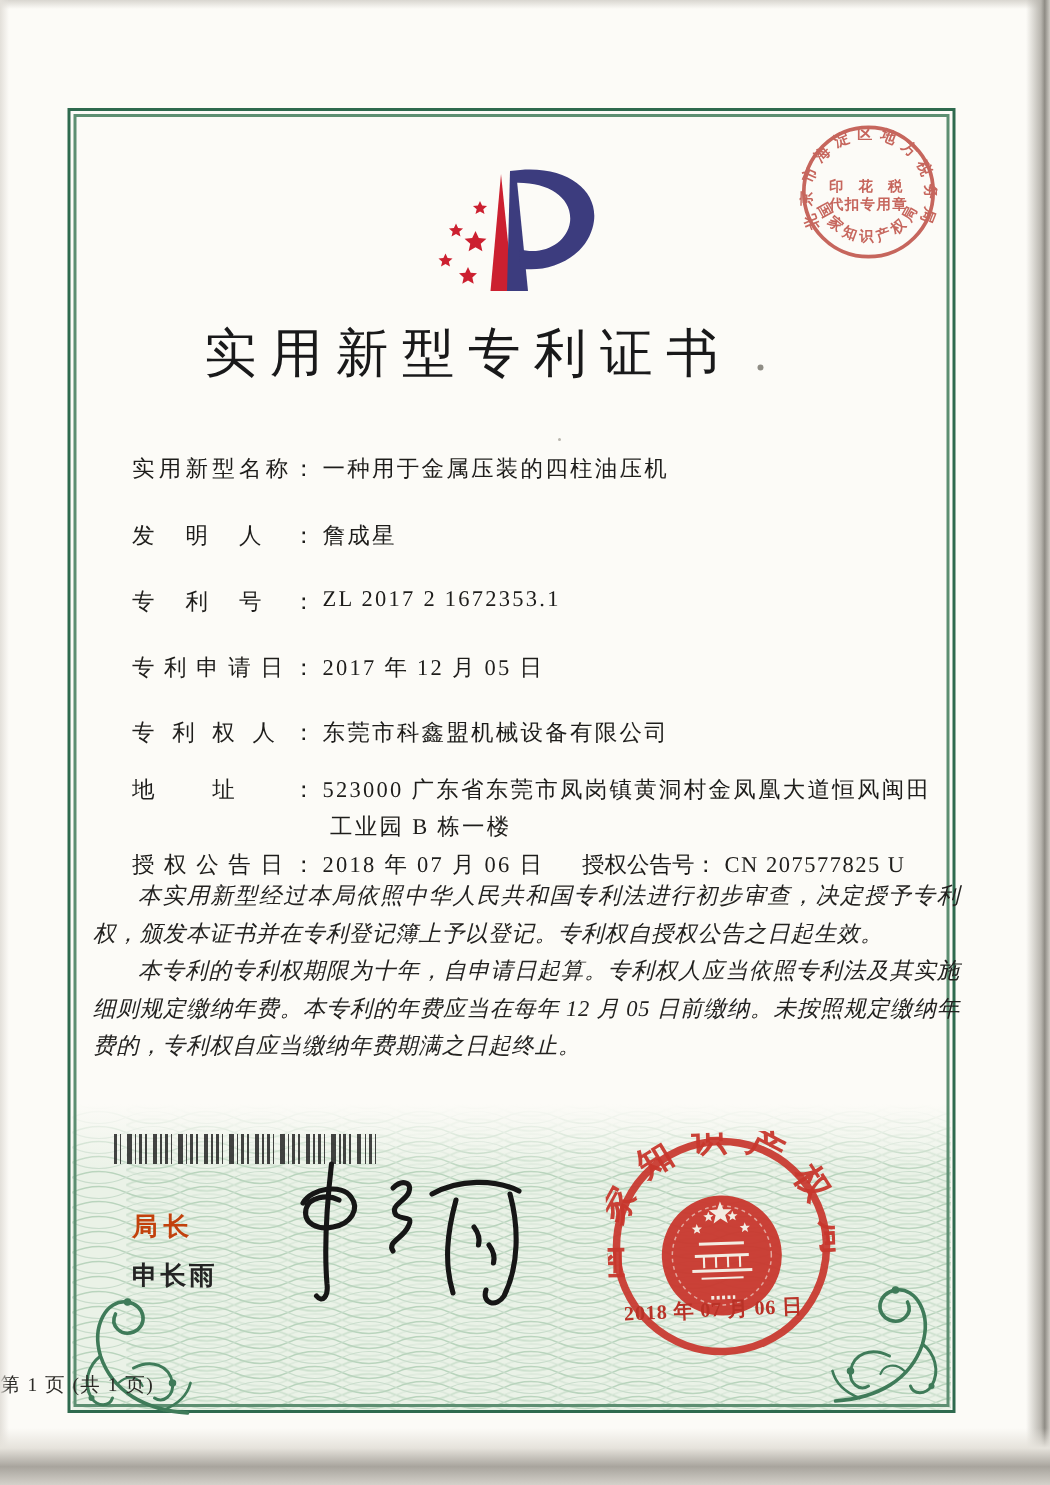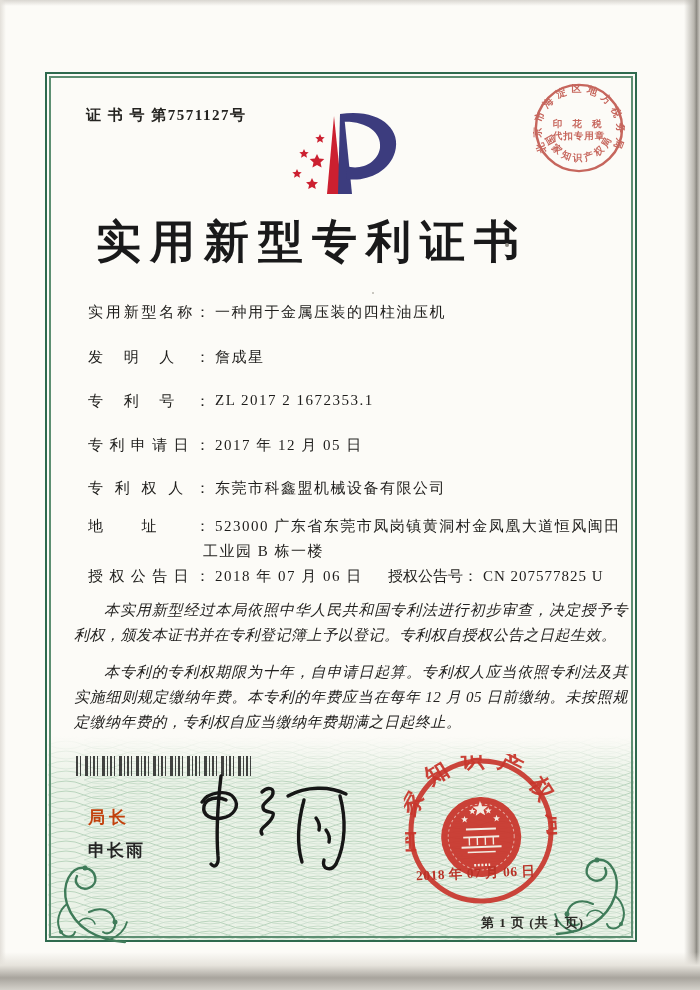--- a/index.html
+++ b/index.html
@@ -29,57 +29,57 @@
   .pattern-fade { position:absolute; left:0; top:0; width:100%; height:52px;
                   background:linear-gradient(to bottom,#fcfbf7 12%,rgba(252,251,247,0)); }
 
   .cert-no { position:absolute; left:86px; top:106px; font-size:15px; letter-spacing:1.5px;
              color:#242320; font-weight:600; }
 
   .logo { position:absolute; left:282px; top:108px; }
   .tax-stamp { position:absolute; left:533px; top:82px; opacity:.92; }
 
   .title { position:absolute; left:0; top:212px; width:624px; text-align:center;
-           font-size:45px; font-weight:700; letter-spacing:9px; color:#19191a; }
+           font-size:35px; font-weight:400; letter-spacing:9px; color:#19191a; }
 
   
   .fields { position:absolute; left:88px; top:0; width:560px; color:#1e1d1b; }
   .frow { position:absolute; left:0; white-space:nowrap; font-size:15px; }
   .flabel { display:inline-block; width:122px; text-align:justify; text-align-last:justify;
             vertical-align:top; letter-spacing:0; }
   .fvalue { display:inline-block; margin-left:5px; letter-spacing:1.5px;font-family:Liberation Serif, serif; }
-  .addr2  { position:absolute; left:110px; padding-left:5px; font-size:15px; letter-spacing:1.5px; }
+  .addr2  { position:absolute; left:127px; padding-left:5px; font-size:15px; letter-spacing:1.5px; }
   .grant-no { position:absolute; left:300px; top:0; font-size:15px; }
   .grant-no .fvalue { letter-spacing:1px; }
 
   
   .paras { position:absolute; left:62px; top:586px; width:578px; color:#232220;
            font-size:15px; line-height:25px; font-style:italic; text-align:justify; }
-  .paras p { text-indent:2em; margin:12px; letter-spacing:.5px; }
+  .paras p { text-indent:2em; margin:0; letter-spacing:.5px; }
 
   .barcode { position:absolute; left:76px; top:756px; width:176px; height:20px; opacity:.82;
              background:repeating-linear-gradient(90deg,
                #1c1c1c 0 2px, transparent 2px 4px,
                #1c1c1c 4px 5px, transparent 5px 9px,
                #1c1c1c 9px 12px, transparent 12px 14px,
                #1c1c1c 14px 15px, transparent 15px 17px); }
 
   .sig-role { position:absolute; left:88px; top:806px; font-family:"Liberation Sans","DejaVu Sans",sans-serif;
               font-size:17px; font-weight:600; letter-spacing:4px; color:#c2410c; }
   .sig-name { position:absolute; left:88px; top:839px; font-family:Liberation Serif, serif;
               font-size:17px; font-weight:600; letter-spacing:2px; color:#242424; }
   .signature { position:absolute; left:188px; top:772px; }
 
   .big-seal { position:absolute; left:405px; top:755px; transform:rotate(-2deg); }
   .seal-date { position:absolute; left:416px; top:864px; width:150px; color:#b93227;
                font-size:13.5px; font-weight:700; letter-spacing:.5px; transform:rotate(-2.5deg);
                white-space:nowrap; }
 
-  .footer { position:absolute; left:0; top:914px; width:584px; text-align:right;
-            font-size:13px; color:#2a2925; letter-spacing:1px;font-weight:bold; }
+  .footer { position:absolute; left:0; top:914px; width:584px; text-align:left;
+            font-size:13px; color:#2a2925; letter-spacing:1px; }
 
   .flourish { position:absolute; }
   .flourish-left  { left:49px; top:852px; }
   .flourish-right { left:553px; top:844px; transform:scaleX(-1); }
 
   .speck1 { position:absolute; left:505px; top:243px; width:4px; height:4px; border-radius:50%;
             background:#8f8d85; }
   .speck2 { position:absolute; left:372px; top:292px; width:2px; height:2px; border-radius:50%;
             background:#b9b6ae; }
 </style>
@@ -127,21 +127,20 @@
       <path d="M60,88 C70,84 76,78 78,70" stroke-width="1.8"></path>
       <path d="M30,70 C36,64 44,66 46,72" stroke-width="1.5"></path>
     </g>
     <g fill="#3f7b59">
       <circle cx="36" cy="16" r="2.5"></circle>
         <circle cx="66" cy="70" r="2.5"></circle>
         <circle cx="12" cy="80" r="2"></circle>
     </g>
   </svg>
 
-  <div class="cert-no">证 书 号 第7571127号</div>
 
   <svg class="logo" width="135" height="94" viewBox="0 0 135 94">
     <path d="M52,8 L45,86 L60,86 Z" fill="#cc2030"></path>
     <path d="M58,6 L56,86 L70,86 L62,6 Z" fill="#3c3c7e"></path>
     <path d="M58,6 C96,0 120,20 113,44 C107,65 83,74 65,71 L64,58 C80,63 96,54 98,40 C100,23 82,12 58,14 Z" fill="#3c3c7e"></path>
     <g fill="#cc2030">
       <path d="M38,26 l1.4,3 3.3,.3 -2.5,2.2 .8,3.2 -3,-1.7 -3,1.7 .8,-3.2 -2.5,-2.2 3.3,-.3 Z"></path>
       <path d="M22,41 l1.4,3 3.3,.3 -2.5,2.2 .8,3.2 -3,-1.7 -3,1.7 .8,-3.2 -2.5,-2.2 3.3,-.3 Z"></path>
       <path d="M35,46 l2.2,4.6 5.1,.5 -3.8,3.4 1.1,5 -4.6,-2.6 -4.6,2.6 1.1,-5 -3.8,-3.4 5.1,-.5 Z"></path>
       <path d="M15,61 l1.4,3 3.3,.3 -2.5,2.2 .8,3.2 -3,-1.7 -3,1.7 .8,-3.2 -2.5,-2.2 3.3,-.3 Z"></path>

